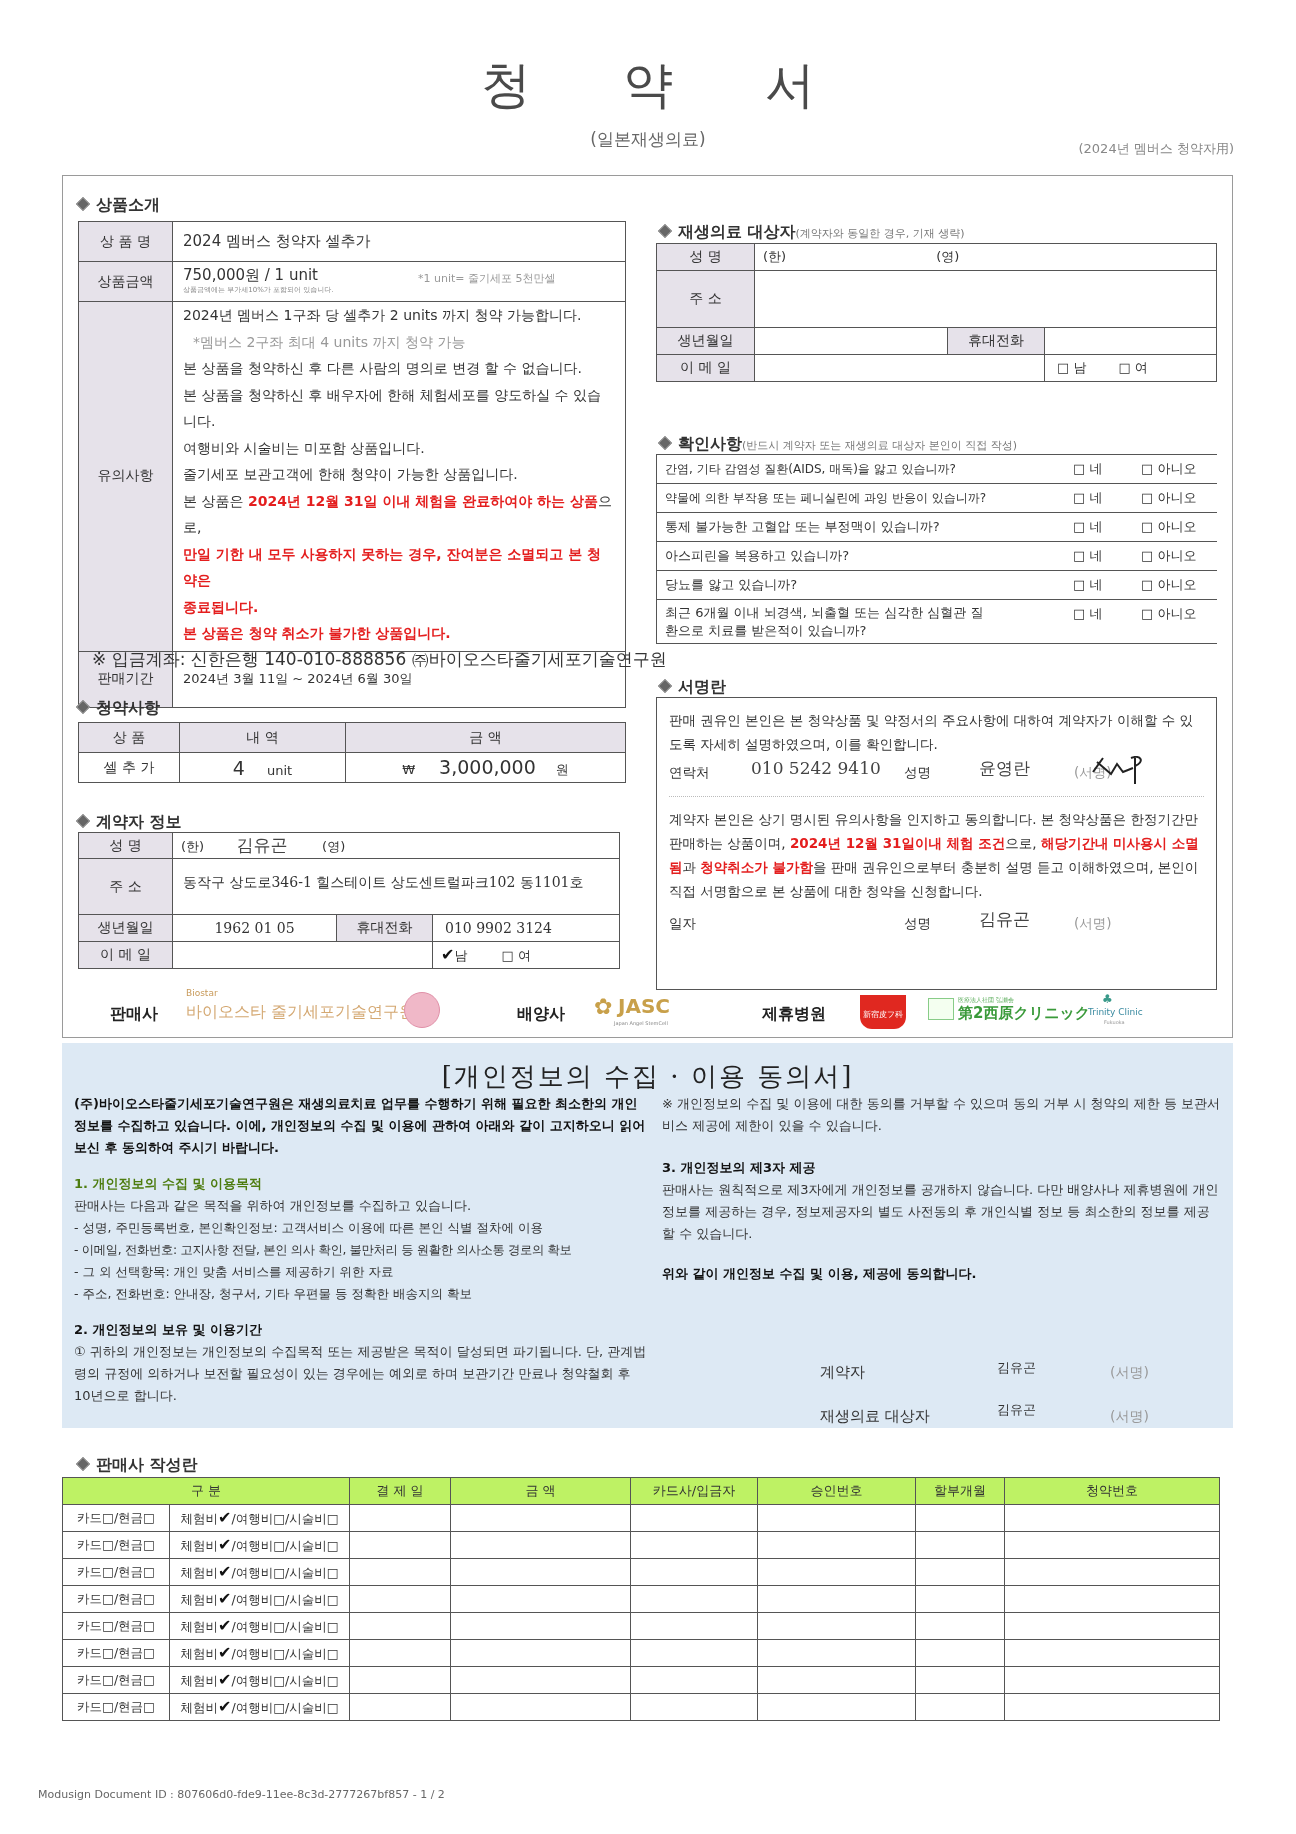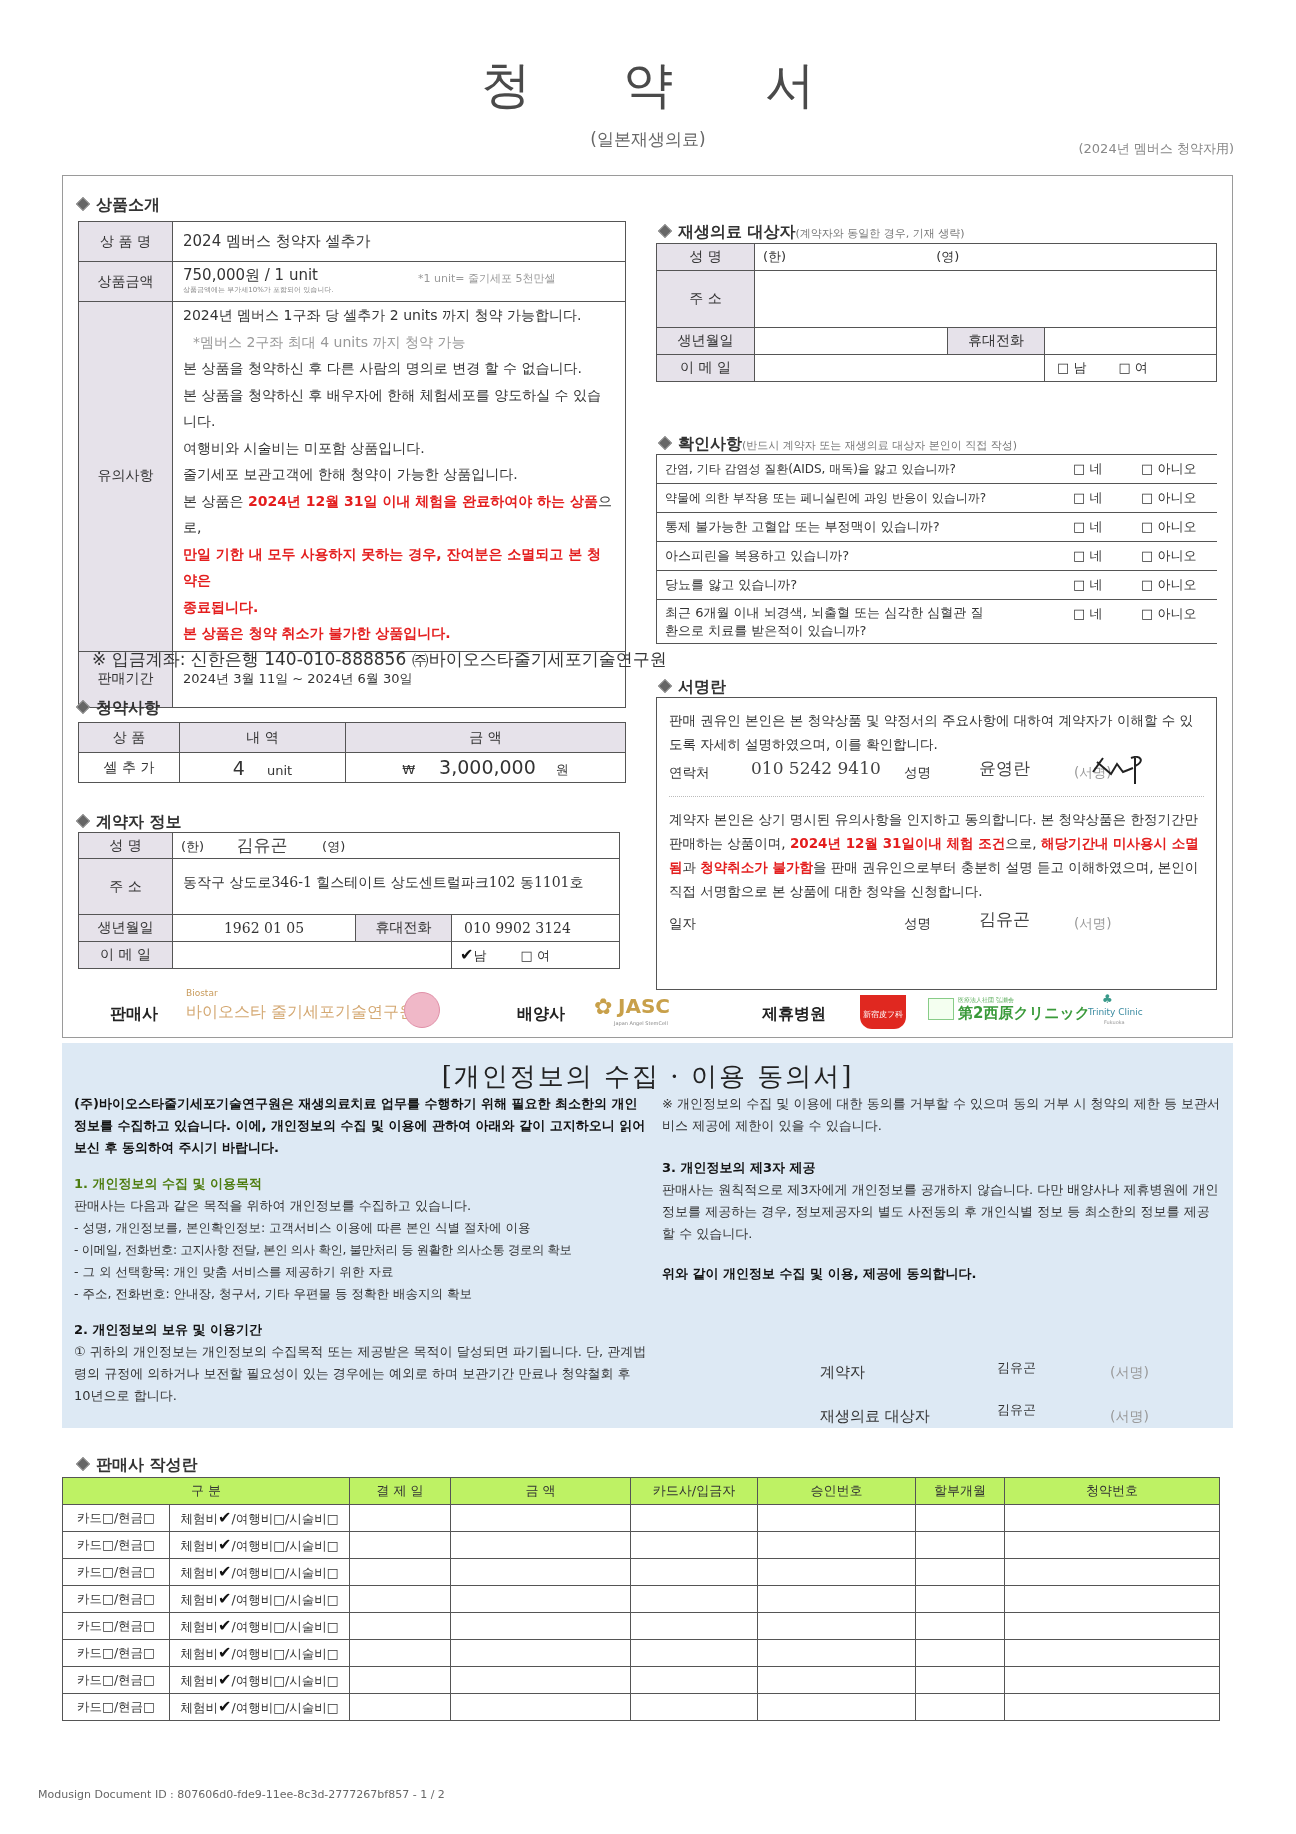--- a/index.html
+++ b/index.html
@@ -143,21 +143,21 @@
       <span class="hw" style="margin:0 30px 0 28px;">김유곤</span>
       <span style="font-size:13px;">(영)</span>
     </td>
   </tr>
   <tr style="height:56px;">
     <td class="lbl">주 소</td>
     <td colspan="3" class="hw" style="line-height:19px; padding:2px 8px 10px 10px;">동작구 상도로346-1 힐스테이트 상도센트럴파크102 동1101호</td>
   </tr>
   <tr style="height:27px;">
     <td class="lbl">생년월일</td>
-    <td class="hw" style="width:183px; text-align:center;">1962 01 05</td>
+    <td class="hw" style="width:164px; text-align:center;">1962 01 05</td>
     <td class="lbl" style="width:96px;">휴대전화</td>
     <td class="hw" style="padding-left:12px;">010 9902 3124</td>
   </tr>
   <tr style="height:27px;">
     <td class="lbl">이 메 일</td>
     <td colspan="2"></td>
     <td style="font-size:13px;">
       <span class="chk">✔</span><span>남</span>
       <span style="margin-left:30px;">□</span> <span>여</span>
     </td>
@@ -276,21 +276,21 @@
   <span style="position:absolute; left:1042px; top:29px; font-size:5px; color:#999;">Fukuoka</span>
 </div>
 
 <div class="abs consent">
   <div class="consent-title">[개인정보의 수집 · 이용 동의서]</div>
   <div class="ctext" style="left:12px; top:50px; width:575px;">
     <div style="font-weight:bold; color:#111;">(주)바이오스타줄기세포기술연구원은 재생의료치료 업무를 수행하기 위해 필요한 최소한의 개인정보를 수집하고 있습니다. 이에, 개인정보의 수집 및 이용에 관하여 아래와 같이 고지하오니 읽어보신 후 동의하여 주시기 바랍니다.</div>
     <div style="height:14px;"></div>
     <div style="font-weight:bold; color:#4d7c0f;">1. 개인정보의 수집 및 이용목적</div>
     <div>판매사는 다음과 같은 목적을 위하여 개인정보를 수집하고 있습니다.</div>
-    <div style="font-size:12.5px;">- 성명, 개인정보를, 본인확인정보: 고객서비스 이용에 따른 본인 식별 절차에 이용</div>
+    <div style="font-size:12.5px;">- 성명, 주민등록번호, 본인확인정보: 고객서비스 이용에 따른 본인 식별 절차에 이용</div>
     <div style="font-size:12.3px; letter-spacing:-0.3px;">- 이메일, 전화번호: 고지사항 전달, 본인 의사 확인, 불만처리 등 원활한 의사소통 경로의 확보</div>
     <div style="font-size:12.5px;">- 그 외 선택항목: 개인 맞춤 서비스를 제공하기 위한 자료</div>
     <div style="font-size:12.5px;">- 주소, 전화번호: 안내장, 청구서, 기타 우편물 등 정확한 배송지의 확보</div>
     <div style="height:14px;"></div>
     <div style="font-weight:bold; color:#111;">2. 개인정보의 보유 및 이용기간</div>
     <div>① 귀하의 개인정보는 개인정보의 수집목적 또는 제공받은 목적이 달성되면 파기됩니다. 단, 관계법령의 규정에 의하거나 보전할 필요성이 있는 경우에는 예외로 하며 보관기간 만료나 청약철회 후 10년으로 합니다.</div>
   </div>
   <div class="ctext" style="left:600px; top:50px; width:560px;">
     <div>※ 개인정보의 수집 및 이용에 대한 동의를 거부할 수 있으며 동의 거부 시 청약의 제한 등 보관서비스 제공에 제한이 있을 수 있습니다.</div>
     <div style="height:20px;"></div>

